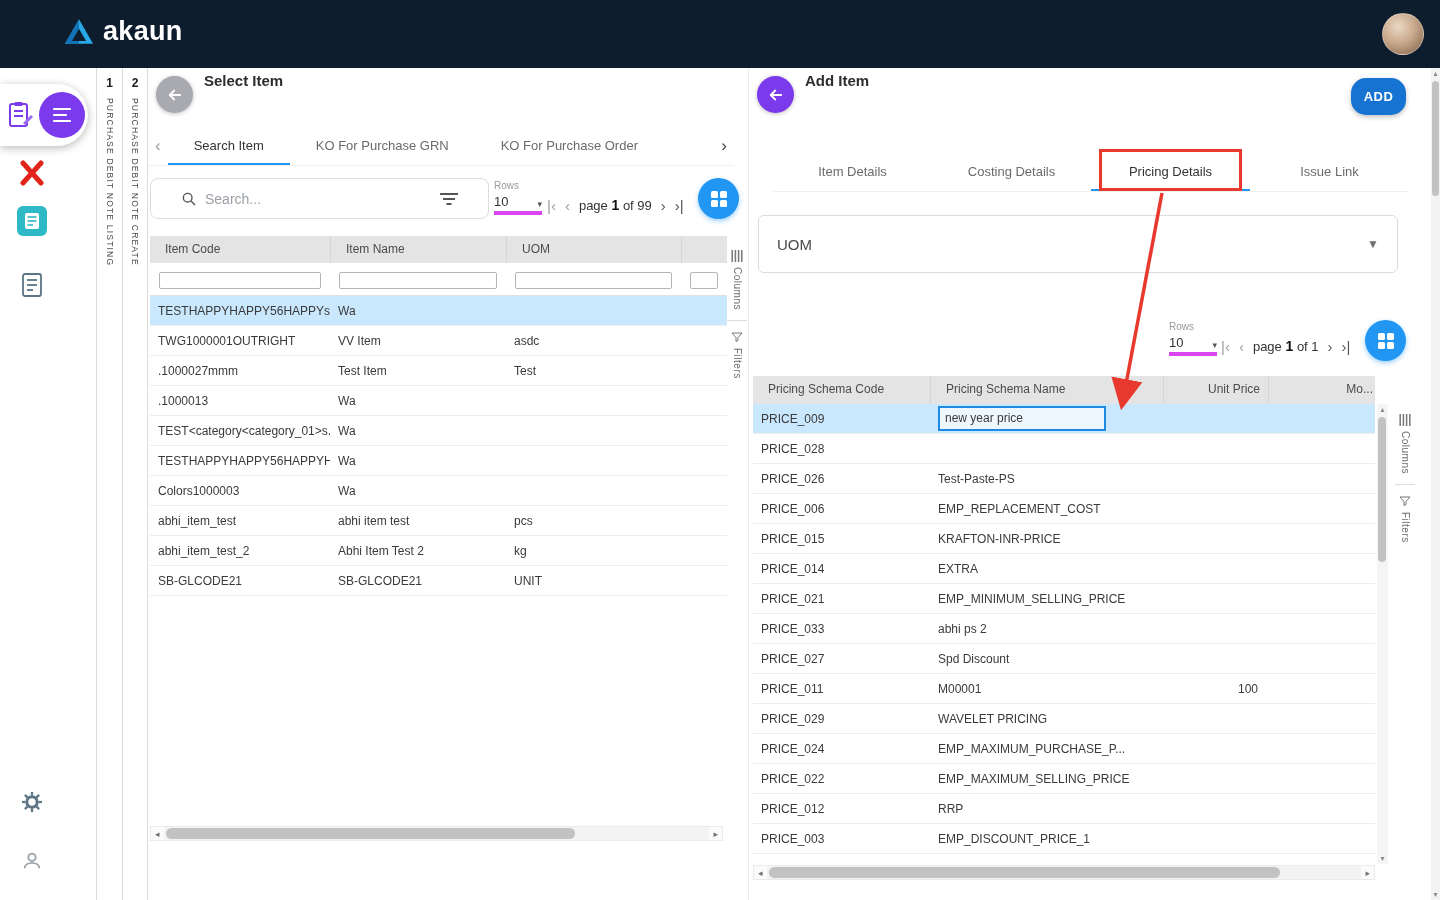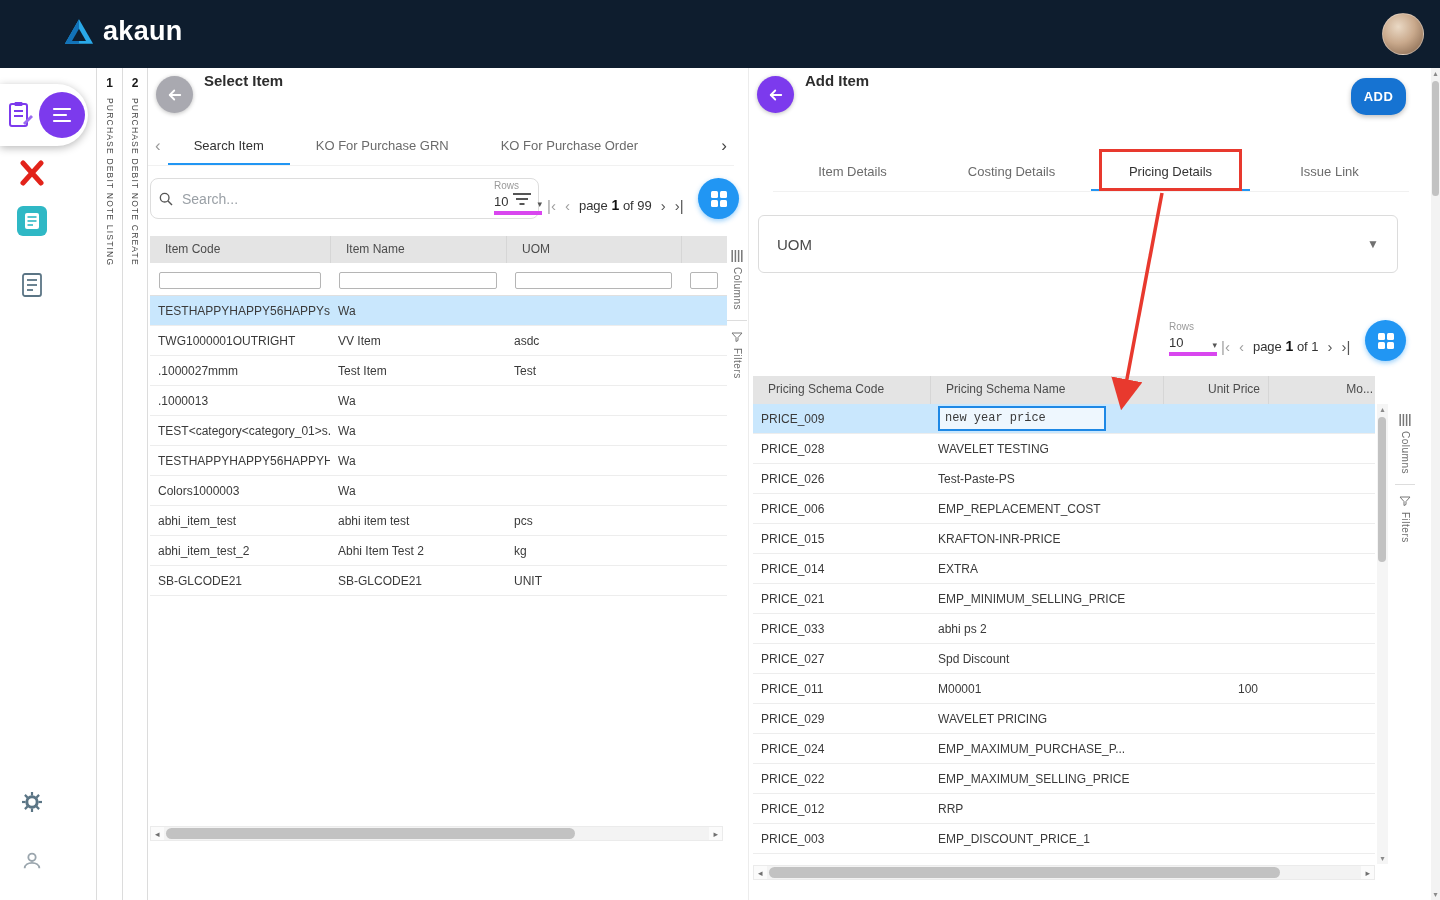--- a/index.html
+++ b/index.html
@@ -44,22 +44,22 @@
   .lp-tabs { left:0; top:58px; width:586px; }
   .rp-tabs { left:24px; top:84px; width:636px; }
   .tab { display:flex; align-items:center; justify-content:center; font-size:13px; color:#6b6b6b; cursor:pointer; position:relative; white-space:nowrap; }
   .lp-tabs .tab { padding:0 26px; }
   .rp-tabs .tab { flex:1; }
   .tab.active { color:#333; box-shadow:inset 0 -2px 0 #2196f3; }
   .tab-scroll { display:flex; align-items:center; font-size:17px; color:#9a9a9a; padding:0 7px; cursor:pointer; }
   .tab-scroll.right { margin-left:auto; color:#444; }
   .annotation-box { position:absolute; left:8px; right:8px; top:-3px; bottom:0; border:3px solid #e8392e; pointer-events:none; }
 
-  .search-bar { position:absolute; left:2px; top:110px; width:389px; height:41px; border:1px solid #ddd; border-radius:8px;
-                display:flex; align-items:center; padding:0 7px; gap:8px; background:#fff; }
+  .search-bar { position:absolute; left:2px; top:110px; width:339px; height:41px; border:1px solid #ddd; border-radius:8px;
+                display:flex; align-items:center; padding:0 30px; gap:8px; background:#fff; }
   .search-input { flex:1; border:none; outline:none; font-size:14px; color:#333; font-family:inherit; background:transparent; }
   .search-input::placeholder { color:#9aa0a6; }
 
   .rows-box { position:absolute; }
   .rows-label { font-size:10px; color:#9a9a9a; display:block; }
   .rows-value { margin-top:3px; width:48px; border-bottom:4px solid #d946ef; font-size:13px; color:#333;
                 display:flex; justify-content:space-between; align-items:flex-end; padding-bottom:2px; cursor:pointer; }
   .rows-caret { font-size:9px; color:#555; }
   .lp-rows { left:346px; top:112px; } .rp-rows { left:420px; top:253px; }
 
@@ -94,21 +94,21 @@
   .th-right { text-align:right; padding-right:8px; }
   .th-cut { text-align:right; padding-right:2px; }
   .tfilter { height:33px; border-bottom:1px solid #e0e0e0; }
   .tf { padding:7px 9px 0 9px; }
   .tf input { width:100%; height:17px; border:1px solid #b5b5b5; border-radius:2px; outline:none; font-size:11px; padding:0 4px; font-family:inherit; }
   .trow { height:30px; border-bottom:1px solid #ededed; cursor:pointer; background:#fff; }
   .trow.sel { background:#c9e7fd; }
   .td { font-size:12px; color:#3a3a3a; line-height:30px; padding-left:8px; white-space:nowrap; overflow:hidden; }
   .td-price { text-align:right; padding-right:10px; padding-left:0; }
   .trow.sel .name-val { display:inline-block; min-width:168px; height:25px; line-height:21px; border:2px solid #1e88e5;
-                        background:#eef7fe; padding:0 5px; margin-top:2px; vertical-align:top;font-family:Liberation Mono, monospace; }
+                        background:#eef7fe; padding:0 5px; margin-top:2px; vertical-align:top; }
 
   
   .side-strip { position:absolute; width:22px; display:flex; flex-direction:column; align-items:center; }
   .lp-strip { left:578px; top:172px; } .rp-strip { left:645px; top:336px; }
   .tool { display:flex; flex-direction:column; align-items:center; gap:5px; padding:10px 0; cursor:pointer; }
   .vert-label { writing-mode:vertical-rl; font-size:10px; color:#6e6e6e; letter-spacing:.5px; }
   .tool-divider { width:20px; height:1px; background:#ddd; }
 
   
   .hscroll { position:absolute; height:15px; display:flex; align-items:center; background:#fbfbfb; border:1px solid #ebebeb; }
@@ -474,21 +474,20 @@
 
         <div class="trow r-grid sel">
           <div class="td">PRICE_009</div>
           <div class="td"><span class="name-val">new year price</span></div>
           <div class="td td-price"></div>
           <div class="td"></div>
         </div>
 
         <div class="trow r-grid">
           <div class="td">PRICE_028</div>
-          <div class="td"><span class="name-val">WAVELET TESTING</span></div>
           <div class="td td-price"></div>
           <div class="td"></div>
         </div>
 
         <div class="trow r-grid">
           <div class="td">PRICE_026</div>
           <div class="td"><span class="name-val">Test-Paste-PS</span></div>
           <div class="td td-price"></div>
           <div class="td"></div>
         </div>

